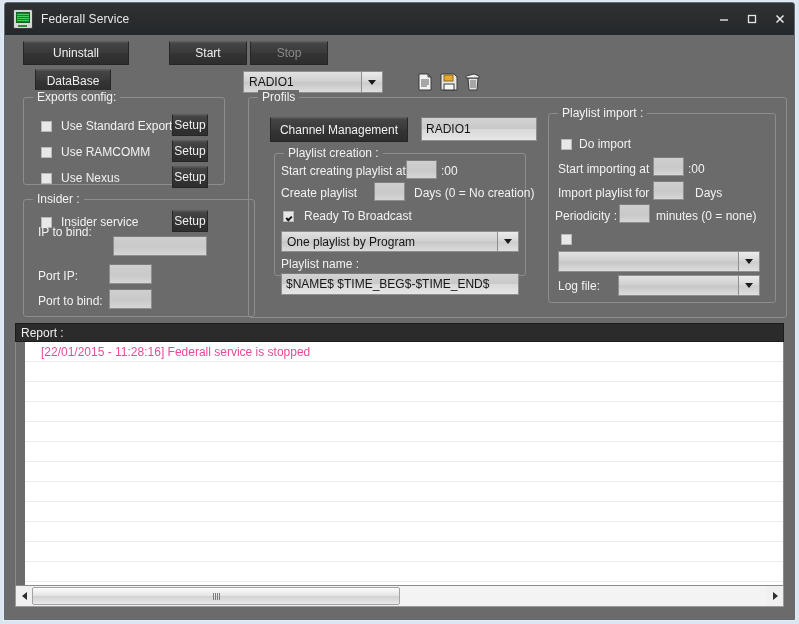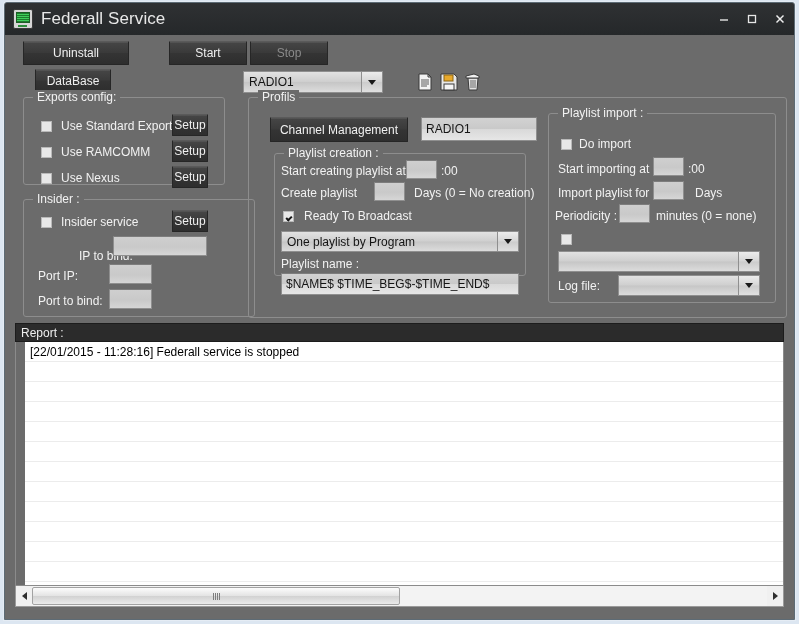--- a/index.html
+++ b/index.html
@@ -39,21 +39,21 @@
     content:"";position:absolute;left:2px;top:2px;right:2px;bottom:5px;
     background:
       repeating-linear-gradient(#1f7a2e 0 1px,#3fcf5a 1px 2px);
     border:1px solid #1b5e24;
   }
   .app-icon:after{
     content:"";position:absolute;left:4px;bottom:1px;width:9px;height:2px;
     background:#2d8c3b;
   }
   .title-text{
-    color:#e8e8e8;font-size:17px;letter-spacing:.1px;
+    color:#e8e8e8;font-size:12px;letter-spacing:.1px;
   }
   .win-btns{margin-left:auto;display:flex;align-items:center;height:100%;}
   .win-btn{
     width:28px;height:100%;display:flex;align-items:center;justify-content:center;
     color:#e6e6e6;font-size:13px;
   }
   .win-btn svg{display:block;}
 
   
   .client{
@@ -175,22 +175,22 @@
     background:#ffffff;
     border:1px solid #8b8b8b;
     border-top:none;
     box-sizing:border-box;
     overflow:hidden;
   }
   .report-row{
     height:20px;
     border-bottom:1px solid #ececec;
     display:flex;align-items:center;
-    padding-left:5px;
-    color:#000000;
+    padding-left:16px;
+    color:#ec4899;
     font-size:12px;
     white-space:nowrap;
     box-sizing:border-box;
   }
   .report-left-gutter{
     position:absolute;left:0;top:0;width:9px;bottom:0;
     background:#6b6b6b;
   }
 
   
@@ -317,21 +317,21 @@
     <div class="lbl" style="left:56px;top:136px;">Use Nexus</div>
     <div class="btn" style="left:167px;top:131px;width:36px;height:22px;">Setup</div>
 
     <div class="group" style="left:18px;top:164px;width:232px;height:118px;">
       <div class="gtitle">Insider :</div>
     </div>
     <div class="chk" style="left:36px;top:182px;"></div>
     <div class="lbl" style="left:56px;top:180px;">Insider service</div>
     <div class="btn" style="left:167px;top:175px;width:36px;height:22px;">Setup</div>
 
-    <div class="lbl" style="left:33px;top:214px;margin-left:41px;">IP to bind:</div>
+    <div class="lbl" style="left:33px;top:190px;">IP to bind:</div>
     <div class="txt empty" style="left:108px;top:201px;width:94px;height:20px;"></div>
 
     <div class="lbl" style="left:33px;top:234px;">Port IP:</div>
     <div class="txt empty" style="left:104px;top:229px;width:43px;height:20px;"></div>
 
     <div class="lbl" style="left:33px;top:259px;">Port to bind:</div>
     <div class="txt empty" style="left:104px;top:254px;width:43px;height:20px;"></div>
 
     <div class="group" style="left:243px;top:62px;width:539px;height:221px;">
       <div class="gtitle">Profils</div>

